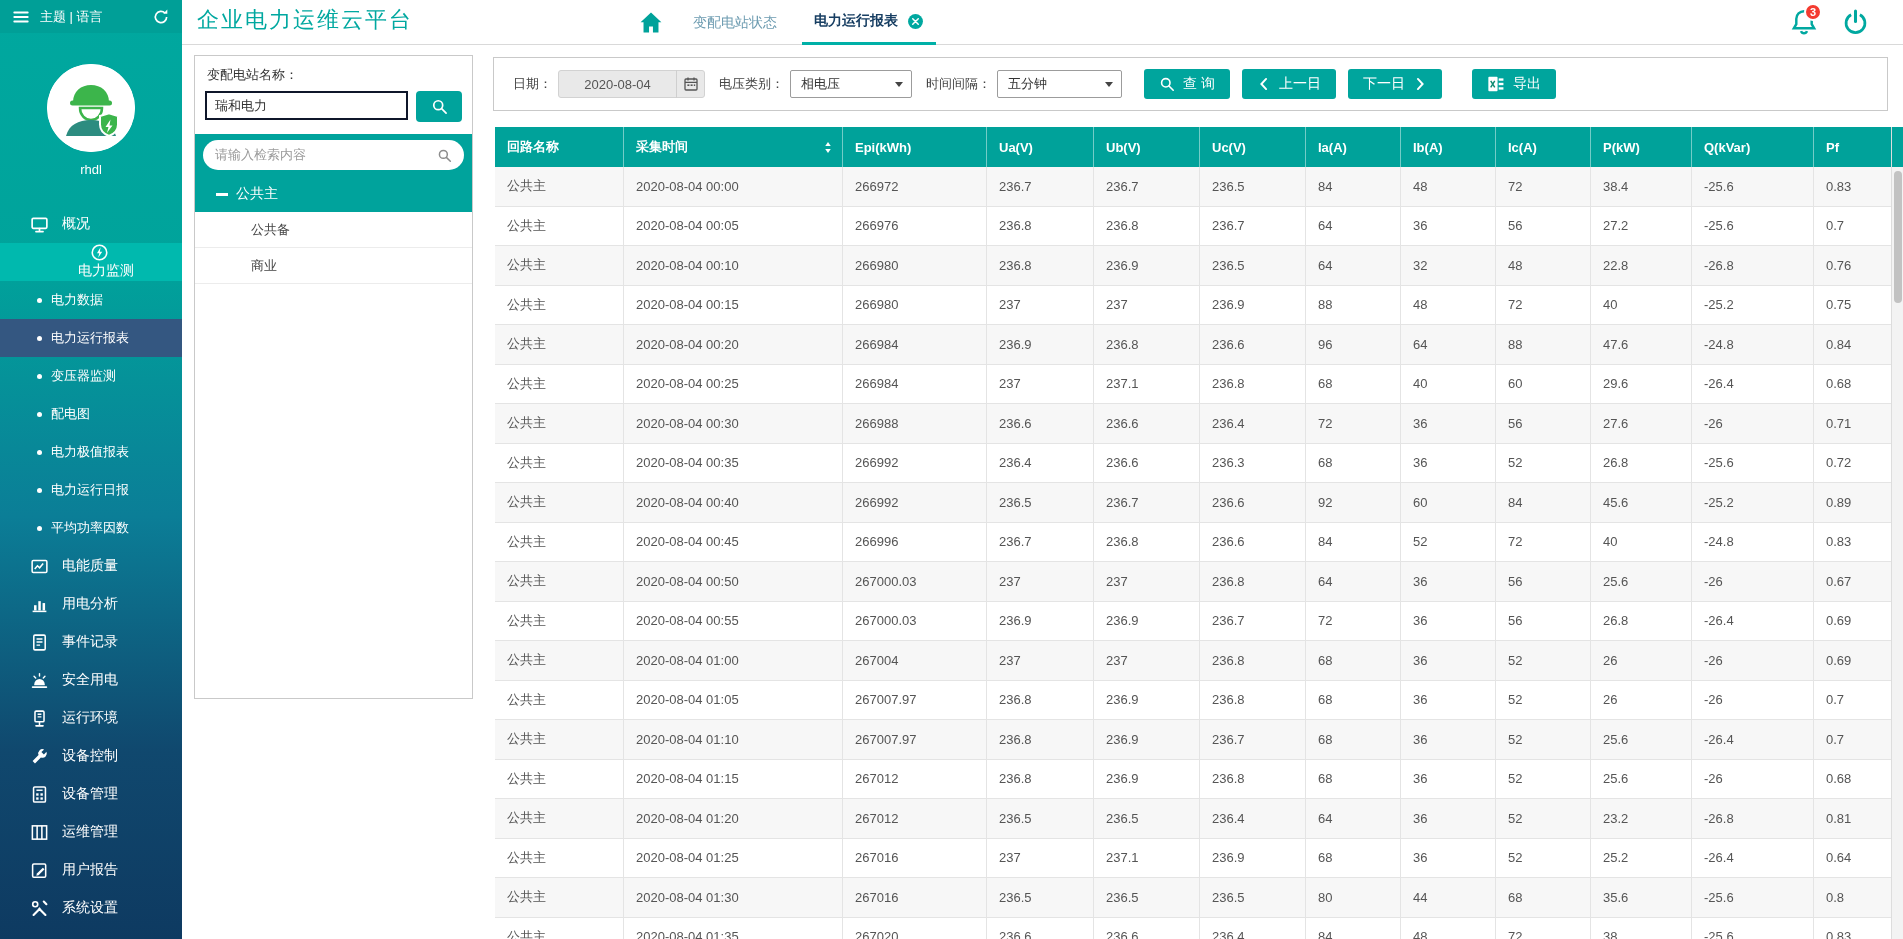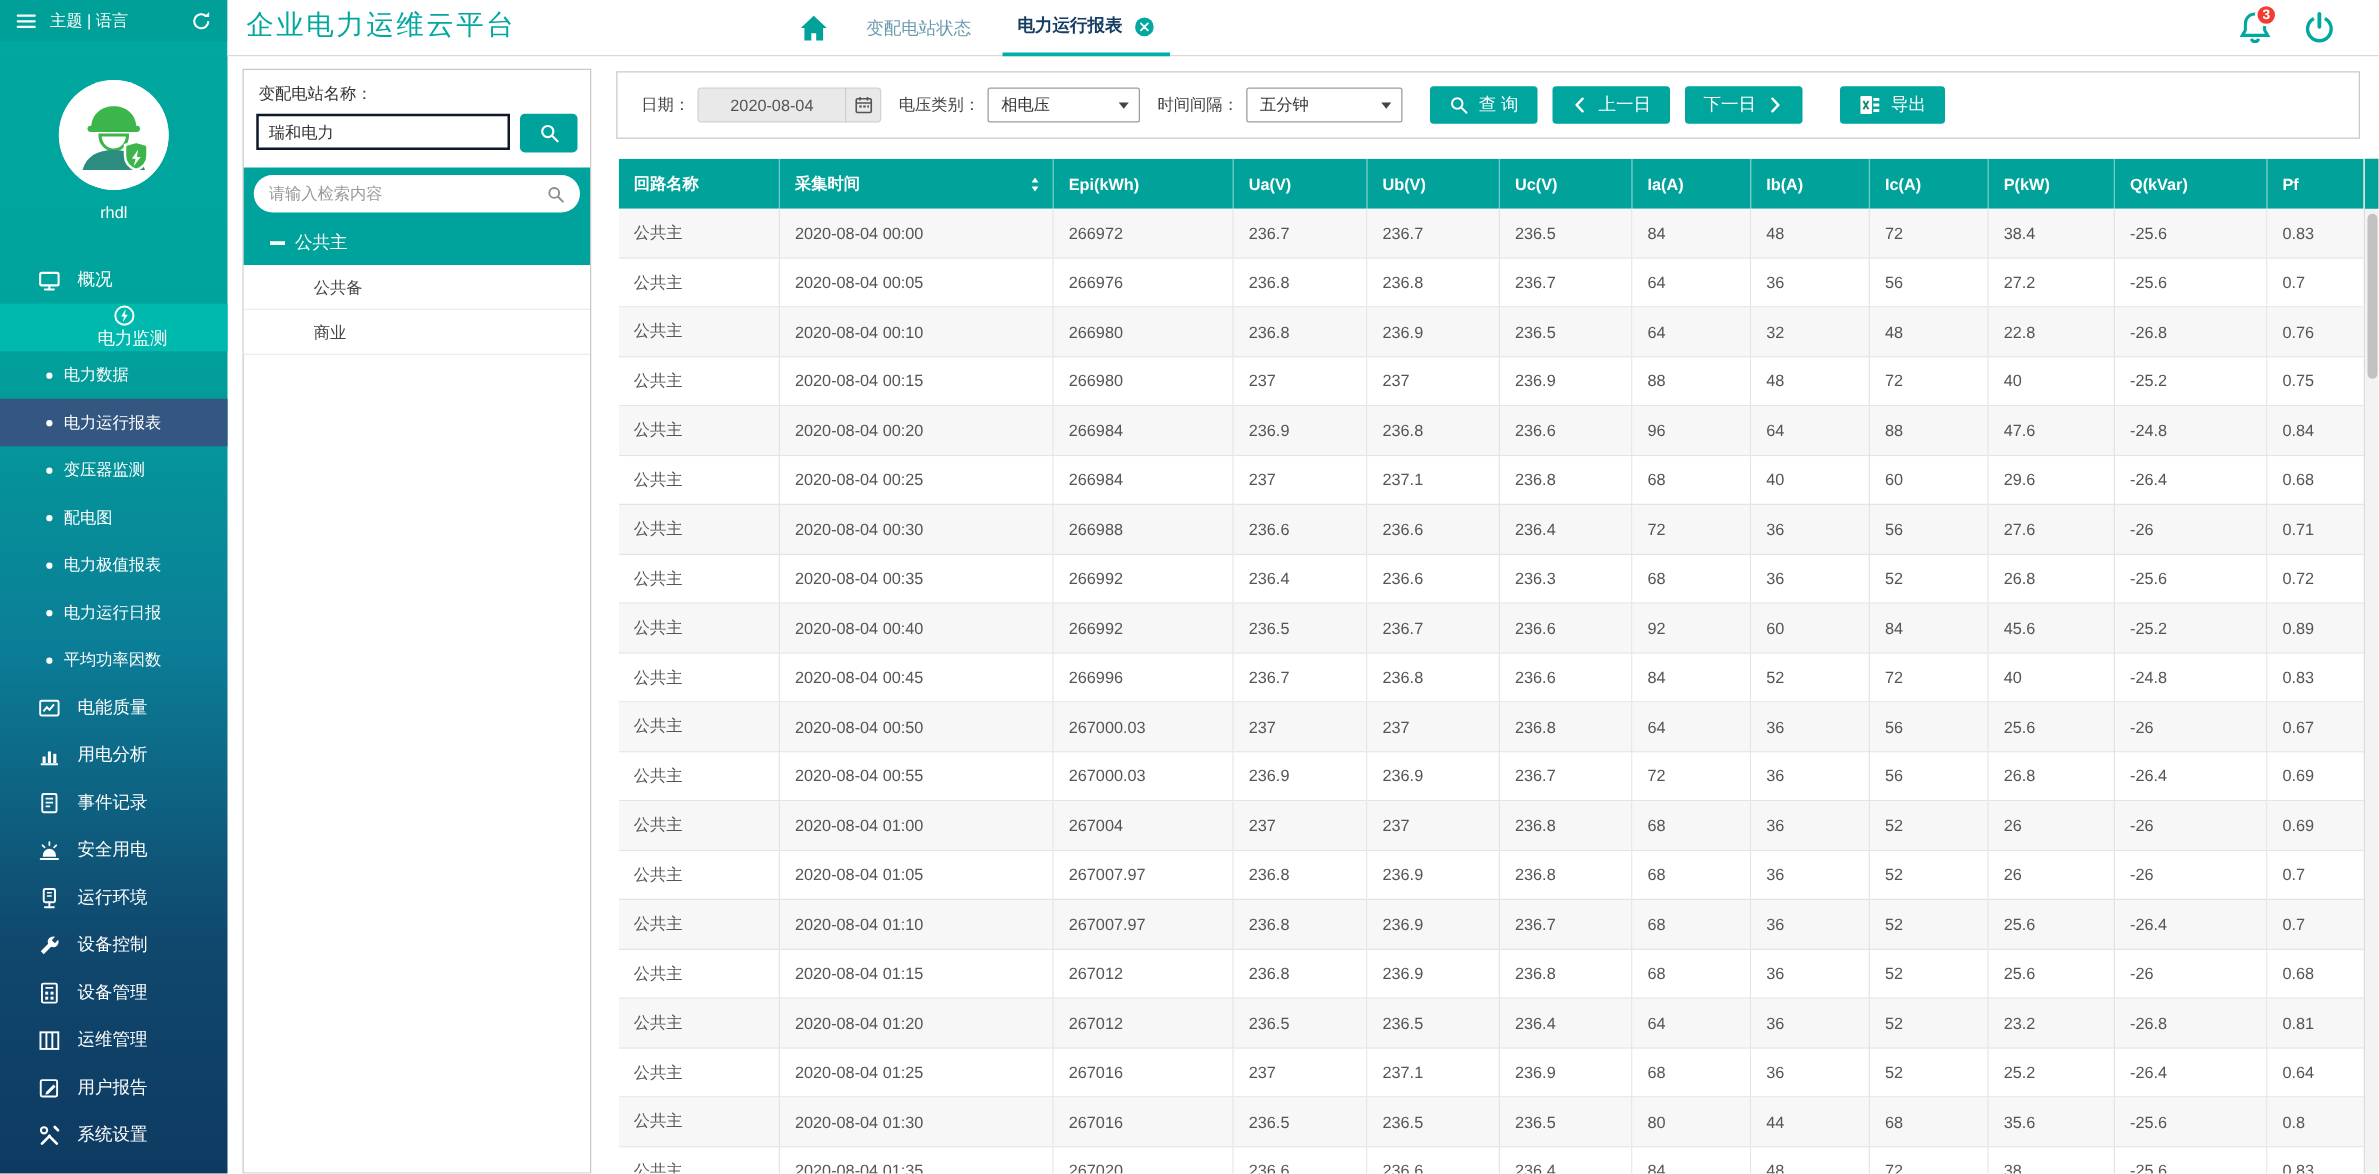--- a/index.html
+++ b/index.html
@@ -36,21 +36,21 @@
   .tab-active-wrap { position:absolute; left:620px; top:0; height:45px; display:flex; align-items:center;
     gap:9px; padding:0 12px; border-bottom:3px solid #00b0a7; cursor:pointer; }
   .tab-active-label { color:#173e62; font-weight:bold; font-size:14px; }
   .bell-wrap { position:absolute; left:1608px; top:8px; width:30px; height:30px; color:#00a8a0; cursor:pointer; }
   .badge { position:absolute; left:14px; top:-5px; min-width:18px; height:18px; border-radius:9px;
     background:#f43b30; color:#fff; font-size:11px; font-weight:bold; display:flex; align-items:center;
     justify-content:center; border:2px solid #fff; }
   .power-wrap { position:absolute; left:1660px; top:9px; width:27px; height:27px; color:#00a8a0; cursor:pointer; }
 
   
-  .panel { position:absolute; left:194px; top:55px; width:279px; height:884px; background:#fff;
+  .panel { position:absolute; left:194px; top:55px; width:279px; height:644px; background:#fff;
     border:1px solid #c9c9c9; }
   .panel-label { margin:10px 12px 7px; font-size:13px; color:#333; }
   .panel-row { display:flex; gap:8px; padding:0 10px 12px; }
   .panel-input { flex:1; height:29px; border:2px solid #0f172a; font-size:13px; color:#333;
     padding:0 8px; font-family:inherit; }
   .panel-search-btn { width:46px; height:31px; background:#00a39c; border:none; border-radius:4px;
     color:#fff; display:flex; align-items:center; justify-content:center; cursor:pointer; }
   .tree-search { background:#00a39c; padding:6px 8px; }
   .pill { background:#fff; border-radius:15px; height:30px; display:flex; align-items:center;
     padding:0 12px; }

